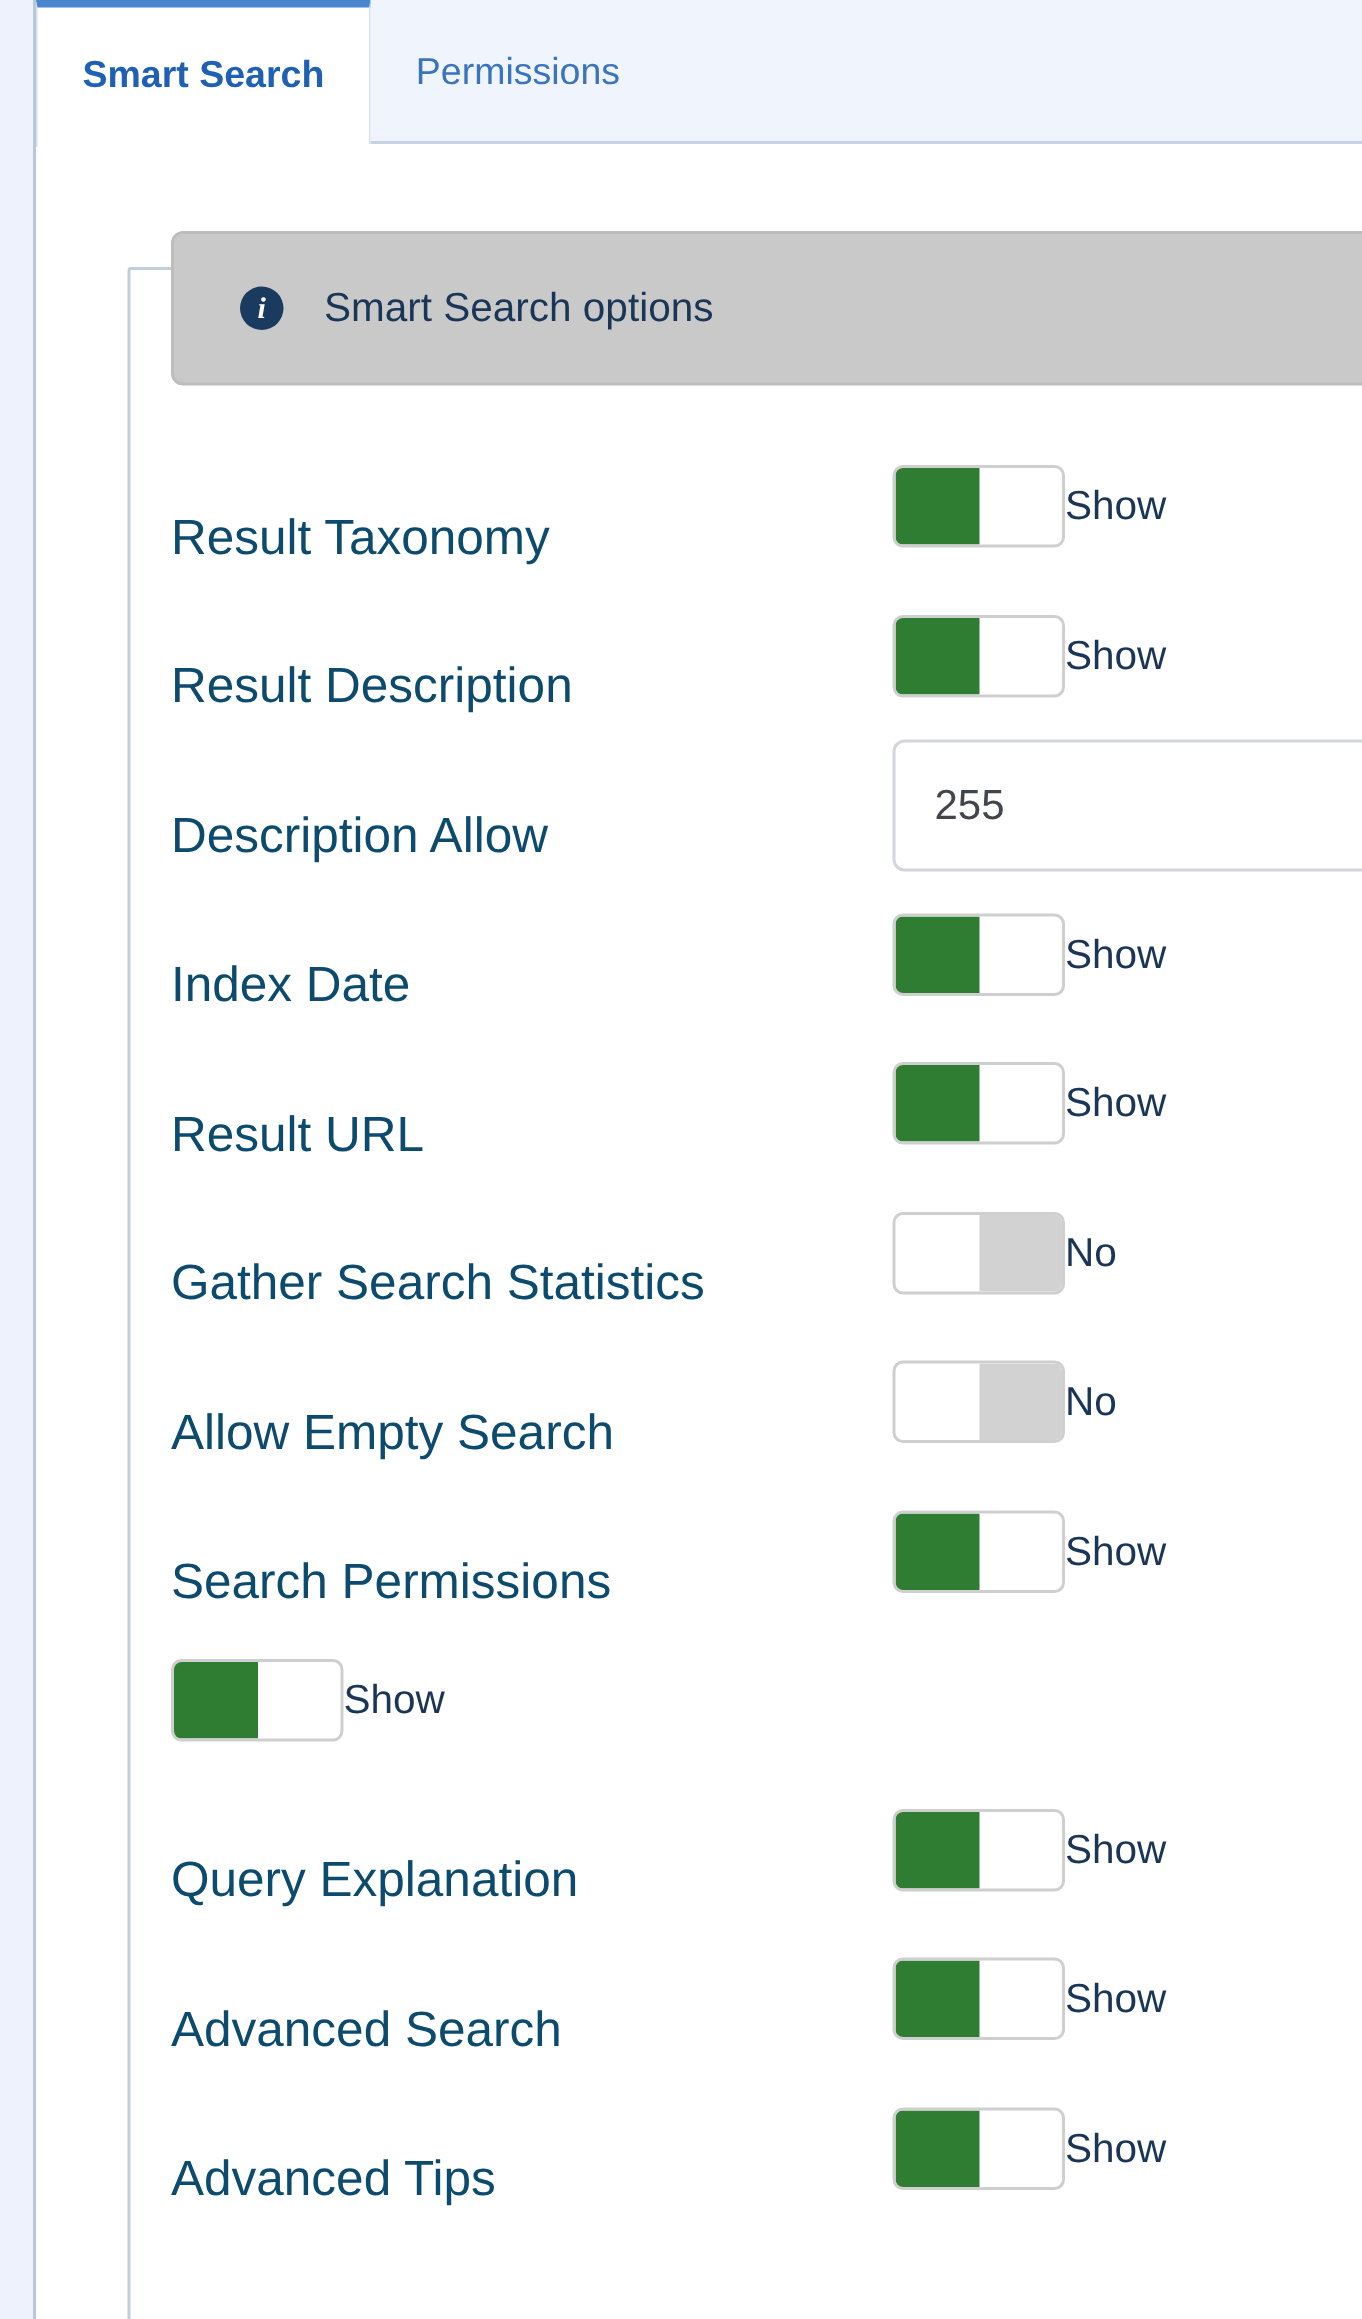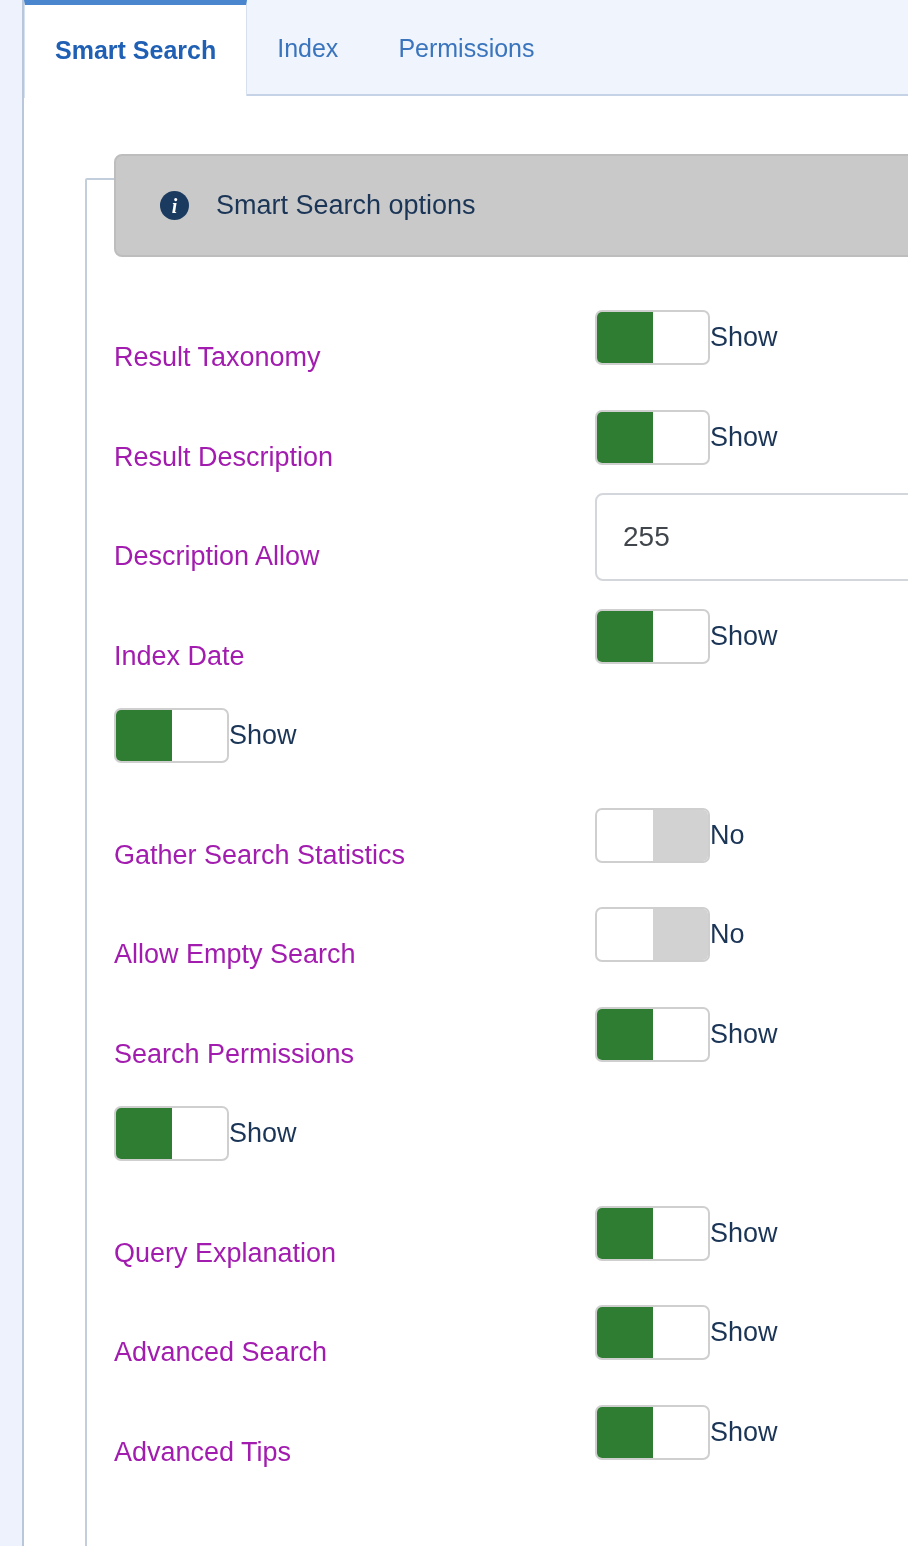--- a/index.html
+++ b/index.html
@@ -145,22 +145,22 @@
     top: 192px;
     width: 880px;
   }
   .row {
     position: relative;
     height: 99.5px;
     display: flex;
     align-items: center;
   }
   .row-label {
-    font-size: 27px;
-    color: #a21caf;
+    font-size: 33px;
+    color: #0c4a6e;
     font-family: "Liberation Sans", sans-serif;
     white-space: nowrap;
     width: 481px;
     flex: 0 0 481px;
     margin-top: 40px;
   }
   .row-control {
     display: flex;
     align-items: center;
     flex: 1 1 auto;
@@ -215,21 +215,20 @@
   }
 </style>
 </head>
 <body>
 
 <div id="left-gutter"></div>
 
 <div id="tabstrip">
   <div id="tablist">
       <button class="tab active">Smart Search</button>
-      <button class="tab">Index</button>
       <button class="tab">Permissions</button>
     </div>
 </div>
 
 <div id="content-panel">
 
   <fieldset id="smart-search-fieldset">
     <legend id="smart-search-legend">Smart Search</legend>
   </fieldset>
 
@@ -266,20 +265,21 @@
       <div class="row">
         <div class="row-label">Index Date</div>
         <div class="row-control">
           <div class="toggle on">
             <span class="knob"></span>
           </div>
           <span class="toggle-text">Show</span>
         </div>
       </div>
       <div class="row">
+        <div class="row-label">Result URL</div>
         <div class="row-control">
           <div class="toggle on">
             <span class="knob"></span>
           </div>
           <span class="toggle-text">Show</span>
         </div>
       </div>
       <div class="row">
         <div class="row-label">Gather Search Statistics</div>
         <div class="row-control">

